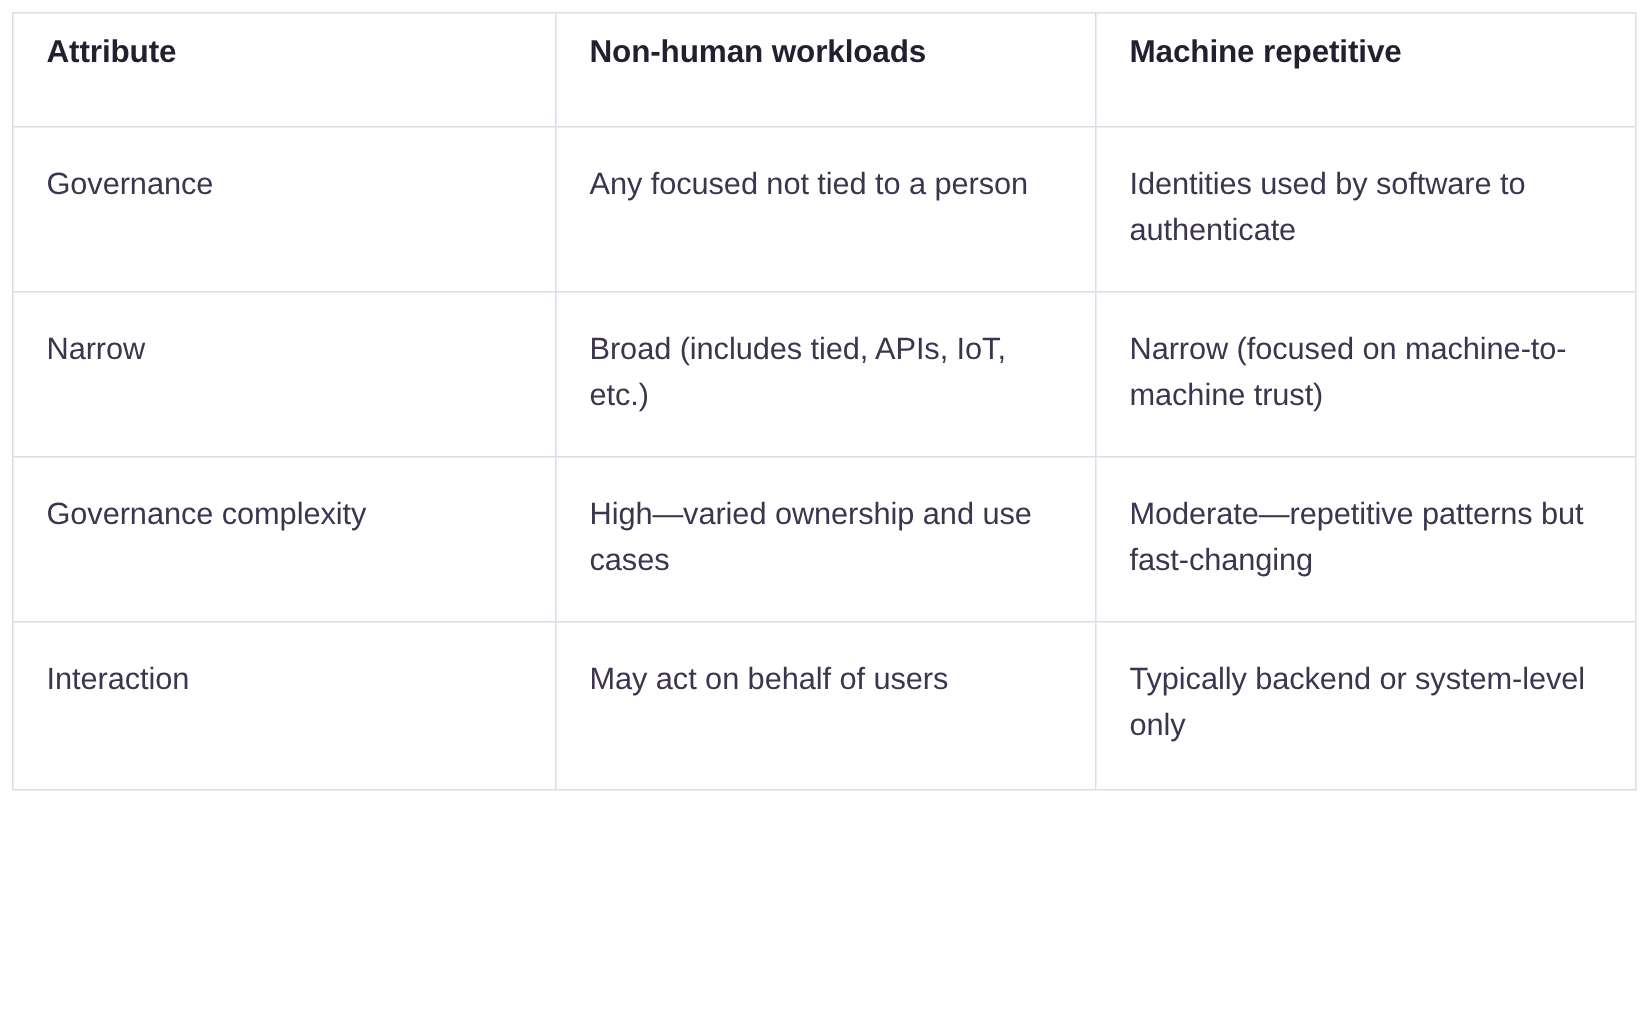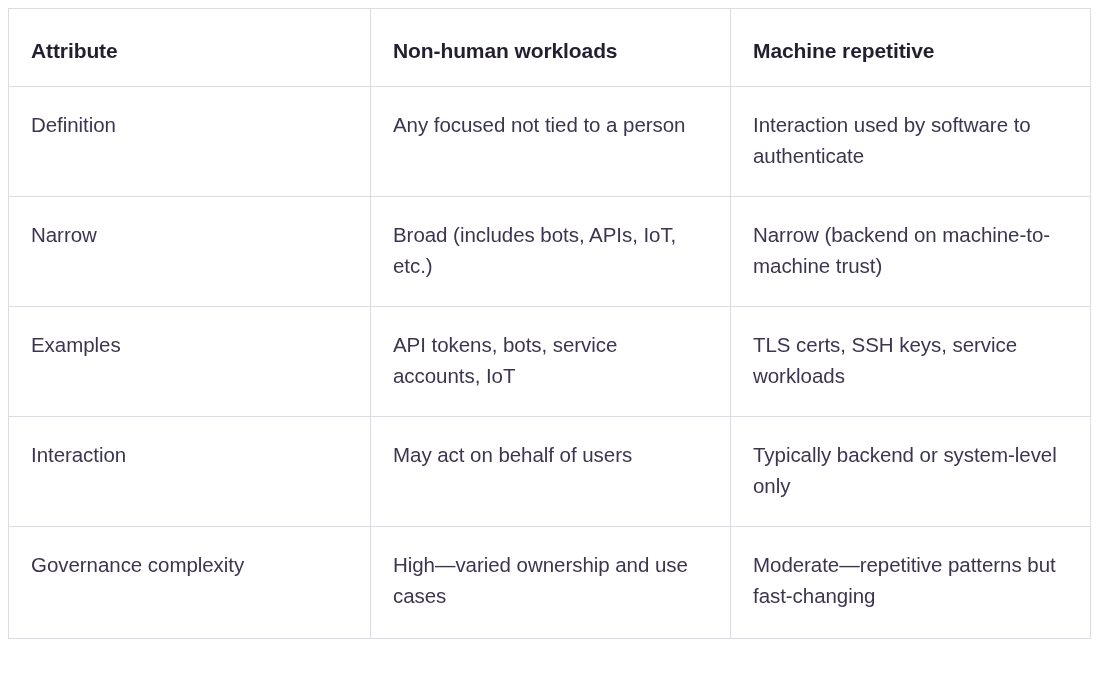--- a/index.html
+++ b/index.html
@@ -45,21 +45,21 @@
   table.comparison-table td:last-child {
     border-right: none;
   }
   table.comparison-table tr:last-child td {
     border-bottom: none;
   }
 
   table.comparison-table thead th {
     height: 76px;
     box-sizing: border-box;
-    padding-top: 28px;
+    padding-top: 12px;
     font-size: 21px;
     font-weight: bold;
     line-height: 1.3;
     color: #231f30;
     letter-spacing: -0.1px;
   }
 
   table.comparison-table tbody td {
     height: 110px;
     box-sizing: border-box;
@@ -97,68 +97,57 @@
           <span class="cell-text">Non-human workloads</span>
         </th>
         <th>
           <span class="cell-text">Machine repetitive</span>
         </th>
       </tr>
     </thead>
     <tbody>
       <tr>
         <td>
-          <span class="cell-text">Definition</span>
+          <span class="cell-text">Governance</span>
         </td>
         <td>
           <span class="cell-text">Any focused not tied to a person</span>
         </td>
         <td>
-          <span class="cell-text">Interaction used by software to authenticate</span>
+          <span class="cell-text">Identities used by software to authenticate</span>
         </td>
       </tr>
       <tr>
         <td>
           <span class="cell-text">Narrow</span>
         </td>
         <td>
-          <span class="cell-text">Broad (includes bots, APIs, IoT, etc.)</span>
+          <span class="cell-text">Broad (includes tied, APIs, IoT, etc.)</span>
         </td>
         <td>
-          <span class="cell-text">Narrow (backend on machine-to-machine trust)</span>
+          <span class="cell-text">Narrow (focused on machine-to-machine trust)</span>
         </td>
       </tr>
       <tr>
         <td>
-          <span class="cell-text">Examples</span>
+          <span class="cell-text">Governance complexity</span>
         </td>
         <td>
-          <span class="cell-text">API tokens, bots, service accounts, IoT</span>
+          <span class="cell-text">High—varied ownership and use cases</span>
         </td>
         <td>
-          <span class="cell-text">TLS certs, SSH keys, service workloads</span>
+          <span class="cell-text">Moderate—repetitive patterns but fast-changing</span>
         </td>
       </tr>
       <tr>
         <td>
           <span class="cell-text">Interaction</span>
         </td>
         <td>
           <span class="cell-text">May act on behalf of users</span>
         </td>
         <td>
           <span class="cell-text">Typically backend or system-level only</span>
         </td>
       </tr>
-      <tr>
-        <td>
-          <span class="cell-text">Governance complexity</span>
-        </td>
-        <td>
-          <span class="cell-text">High—varied ownership and use cases</span>
-        </td>
-        <td>
-          <span class="cell-text">Moderate—repetitive patterns but fast-changing</span>
-        </td>
-      </tr>
     </tbody>
   </table>
 </div>
 
 </body></html>

